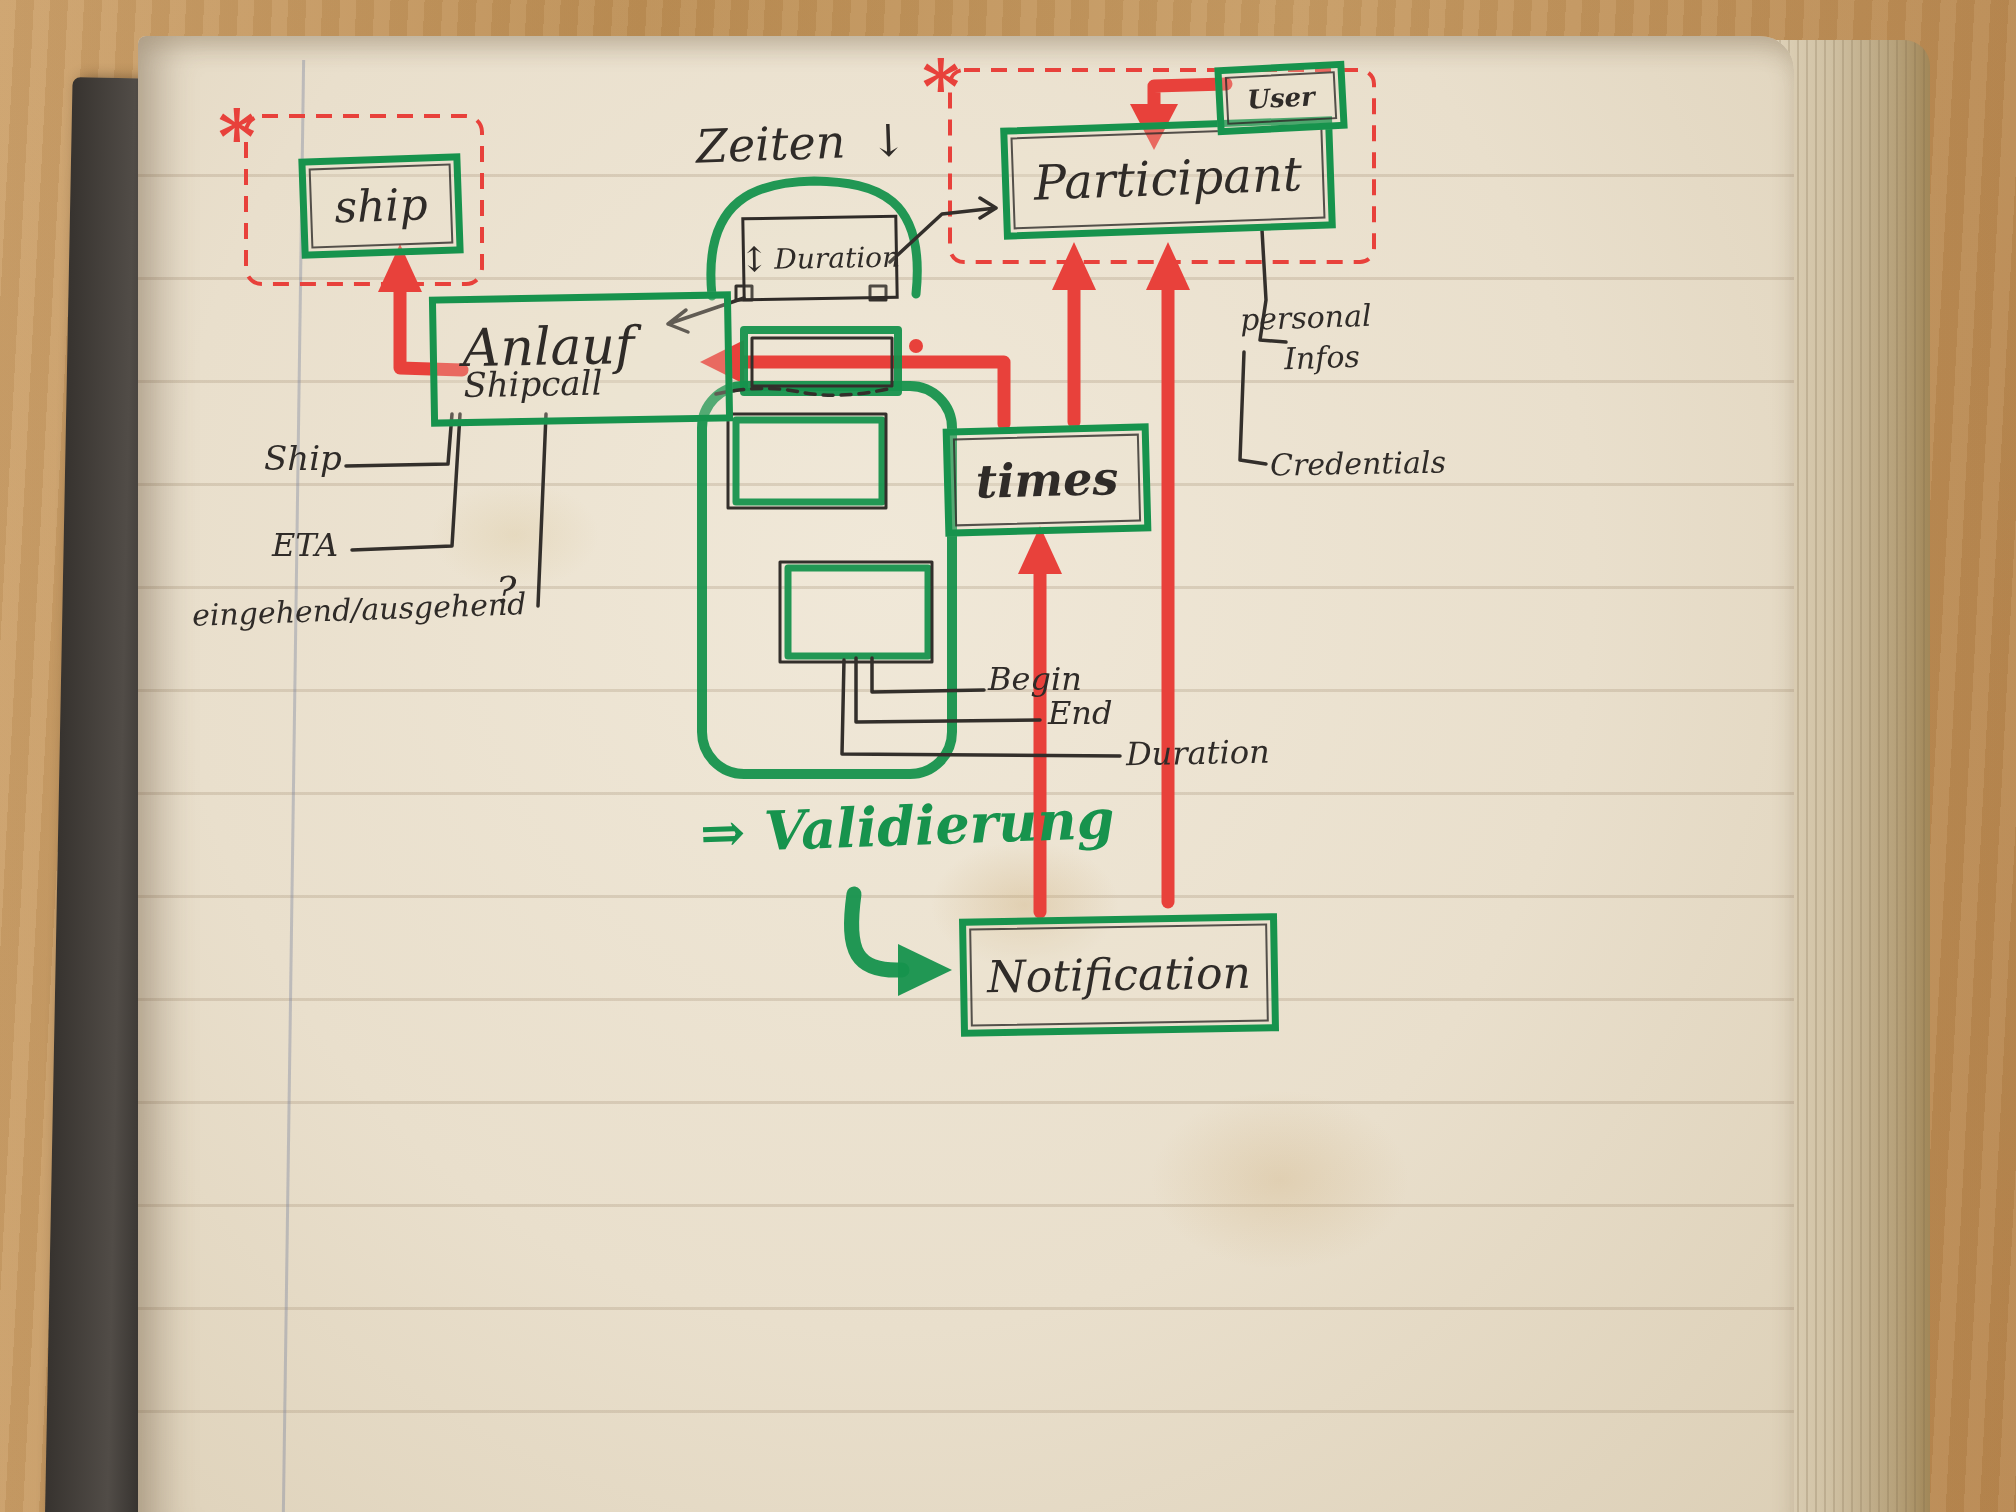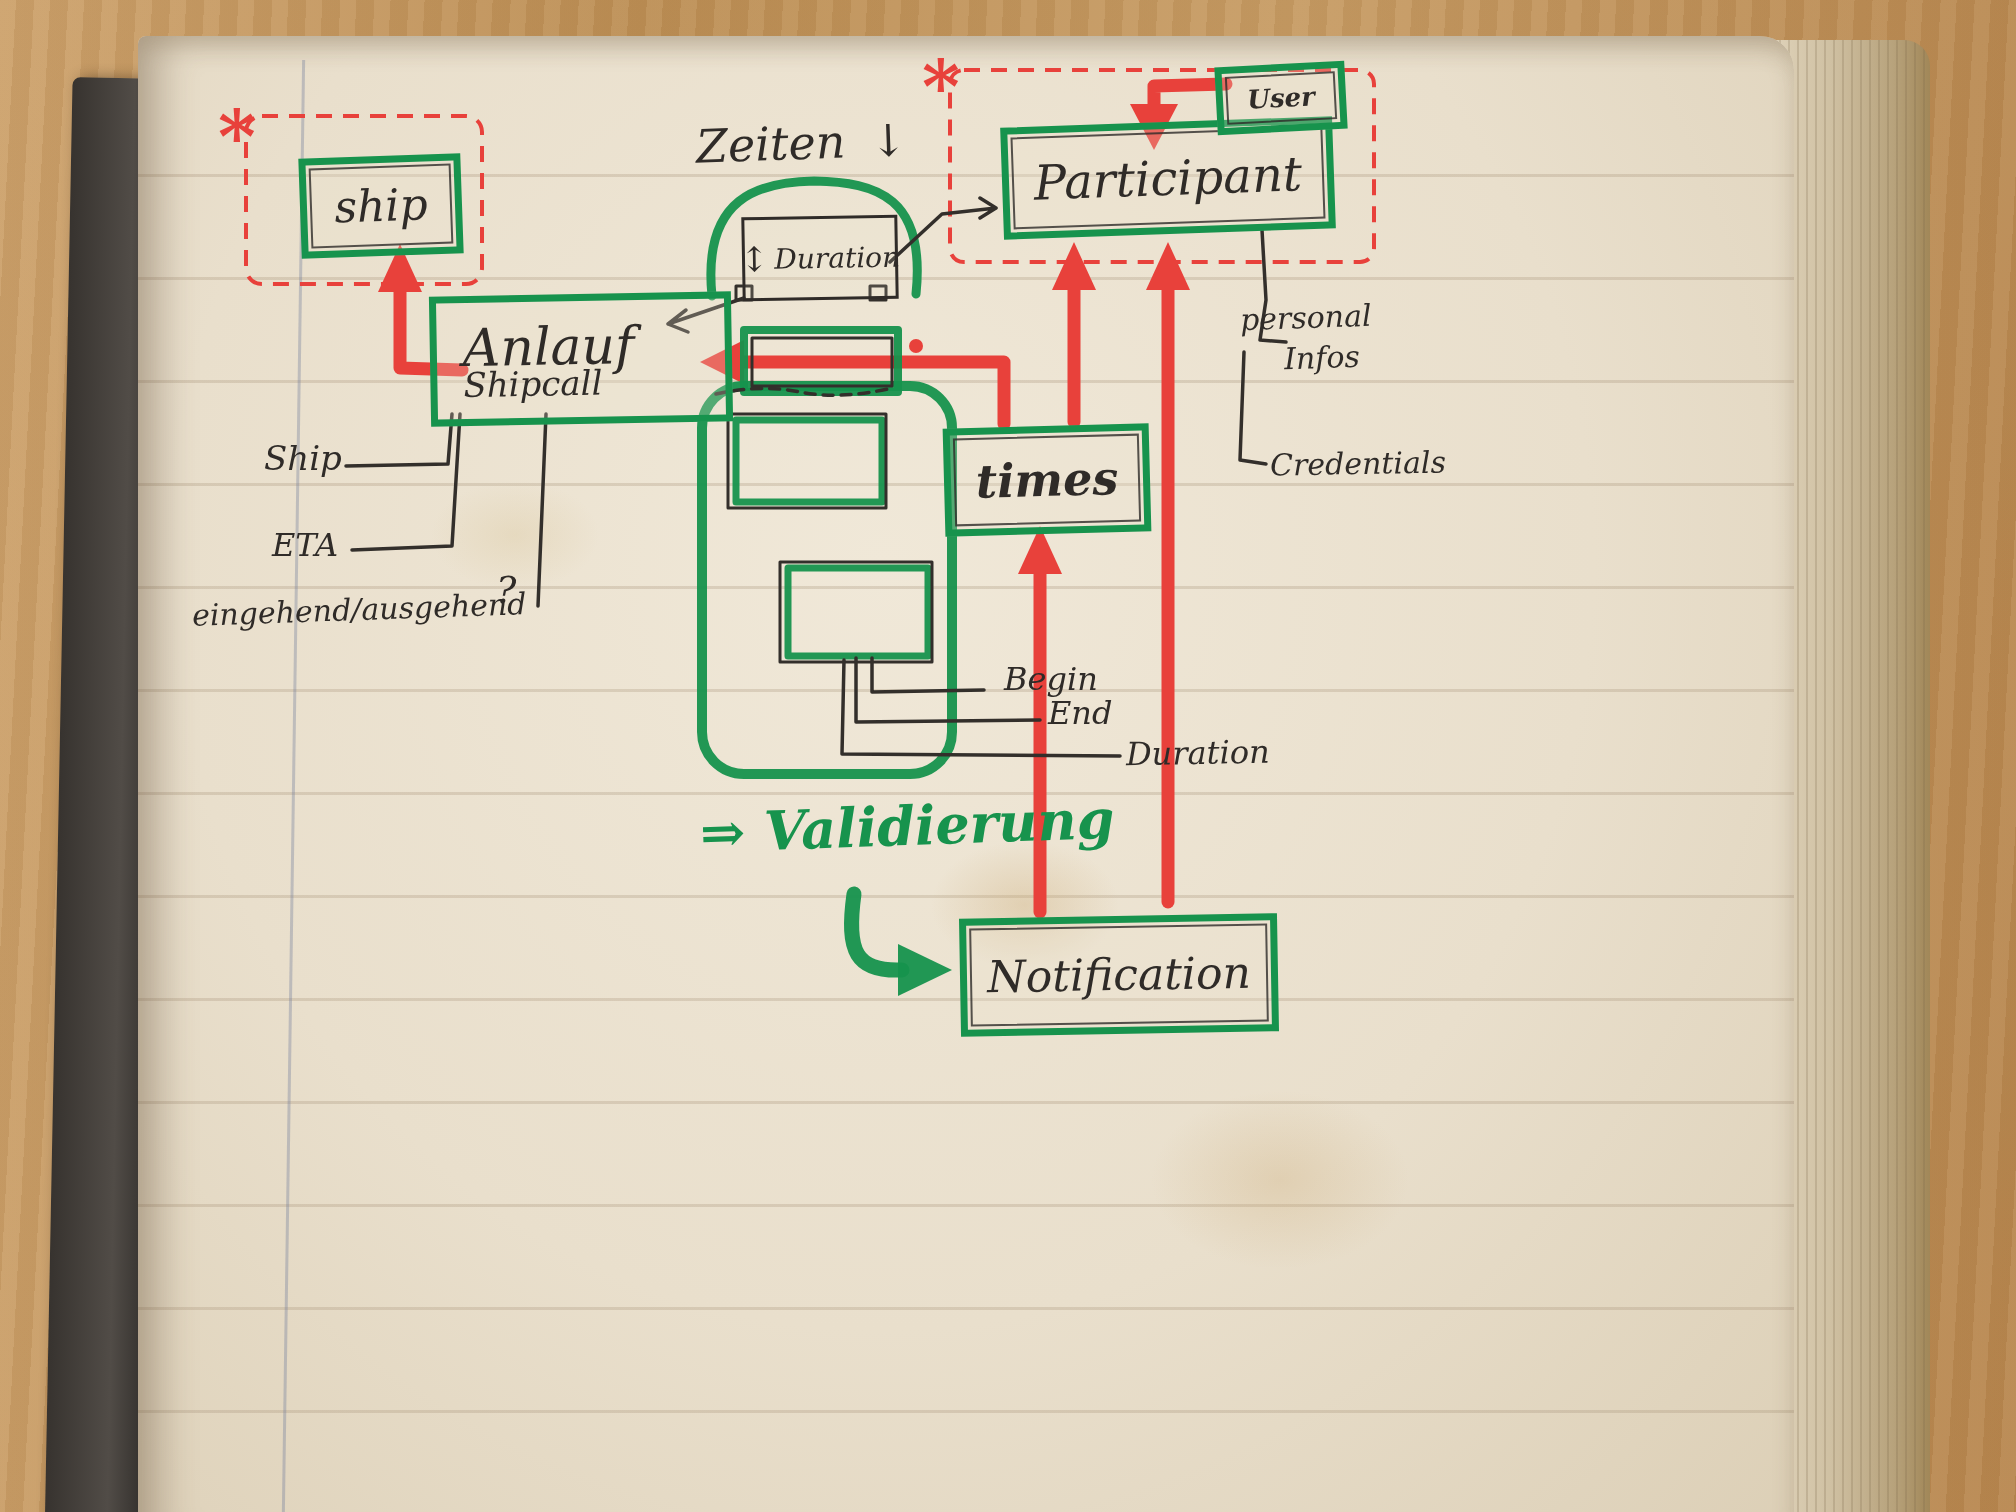--- a/index.html
+++ b/index.html
@@ -226,21 +226,21 @@
     <div class="hand green" style="left:700px;top:794px;font-size:54px;transform:rotate(-2deg);">
       <span style="font-style:normal;">⇒</span>
       <span>Validierung</span>
     </div>
 
     <div class="hand" style="left:264px;top:438px;font-size:34px;">Ship</div>
     <div class="hand" style="left:272px;top:526px;font-size:32px;font-style:italic;">ETA</div>
     <div class="hand" style="left:192px;top:592px;font-size:30px;transform:rotate(-2deg);">eingehend/ausgehend</div>
     <div class="hand" style="left:496px;top:568px;font-size:38px;">?</div>
 
-    <div class="hand" style="left:988px;top:660px;font-size:32px;margin-left:16px;">Begin</div>
+    <div class="hand" style="left:988px;top:660px;font-size:32px;">Begin</div>
     <div class="hand" style="left:1048px;top:694px;font-size:32px;">End</div>
     <div class="hand" style="left:1126px;top:734px;font-size:32px;transform:rotate(-1deg);">Duration</div>
 
     <div class="hand" style="left:1240px;top:300px;font-size:30px;transform:rotate(-2deg);">personal</div>
     <div class="hand" style="left:1284px;top:340px;font-size:30px;transform:rotate(-2deg);">Infos</div>
     <div class="hand" style="left:1270px;top:446px;font-size:30px;transform:rotate(-1deg);">Credentials</div>
   </div>
 </div>
 
 </body></html>

